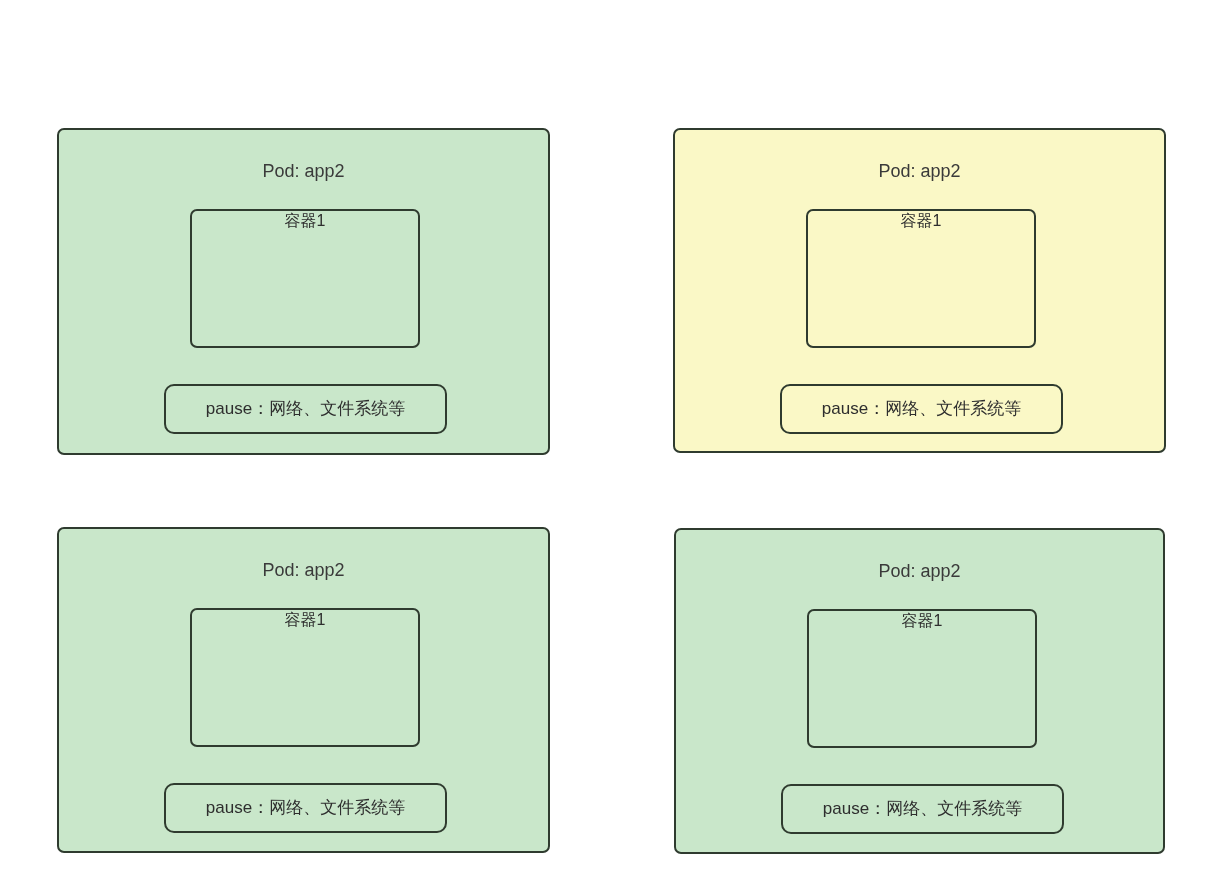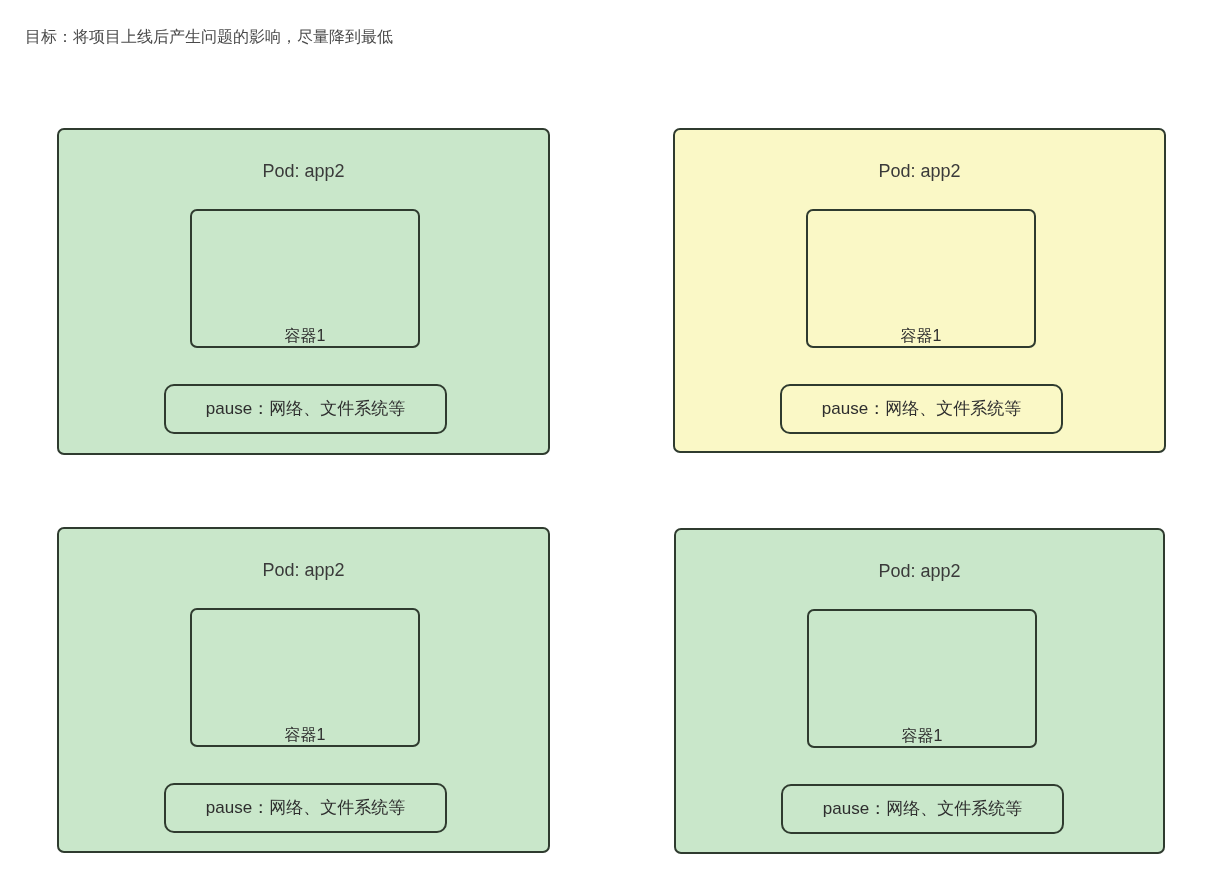--- a/index.html
+++ b/index.html
@@ -73,21 +73,21 @@
     white-space: nowrap;
   }
 
   .container-box {
     position: absolute;
     box-sizing: border-box;
     border: 2px solid #2f3b2f;
     border-radius: 7px;
     background: transparent;
     display: flex;
-    align-items: flex-end;
+    align-items: flex-start;
     justify-content: center;
   }
   .container-label {
     font-size: 16px;
     line-height: 20px;
     color: #2e2e2e;
     white-space: nowrap;
   }
 
   .pause-box {
@@ -121,21 +121,20 @@
   #pod-3 .pause-box     { left: 105px; top: 254px; width: 283px; height: 50px; }
 
   #pod-4 { left: 674px; top: 524px; width: 491px; height: 326px; }
   #pod-4 .container-box { left: 131px; top: 79px; width: 230px; height: 139px; }
   #pod-4 .pause-box     { left: 105px; top: 254px; width: 283px; height: 50px; }
 </style>
 </head>
 <body>
 
 <div id="header">
-  <p id="page-subtitle">目标：将项目上线后产生问题的影响，尽量降到最低</p>
 </div>
 
 <div id="diagram">
 
   <div id="pod-1" class="pod">
     <div class="pod-title">Pod: app2</div>
     <div class="container-box">
       <span class="container-label">容器1</span>
     </div>
     <div class="pause-box">

